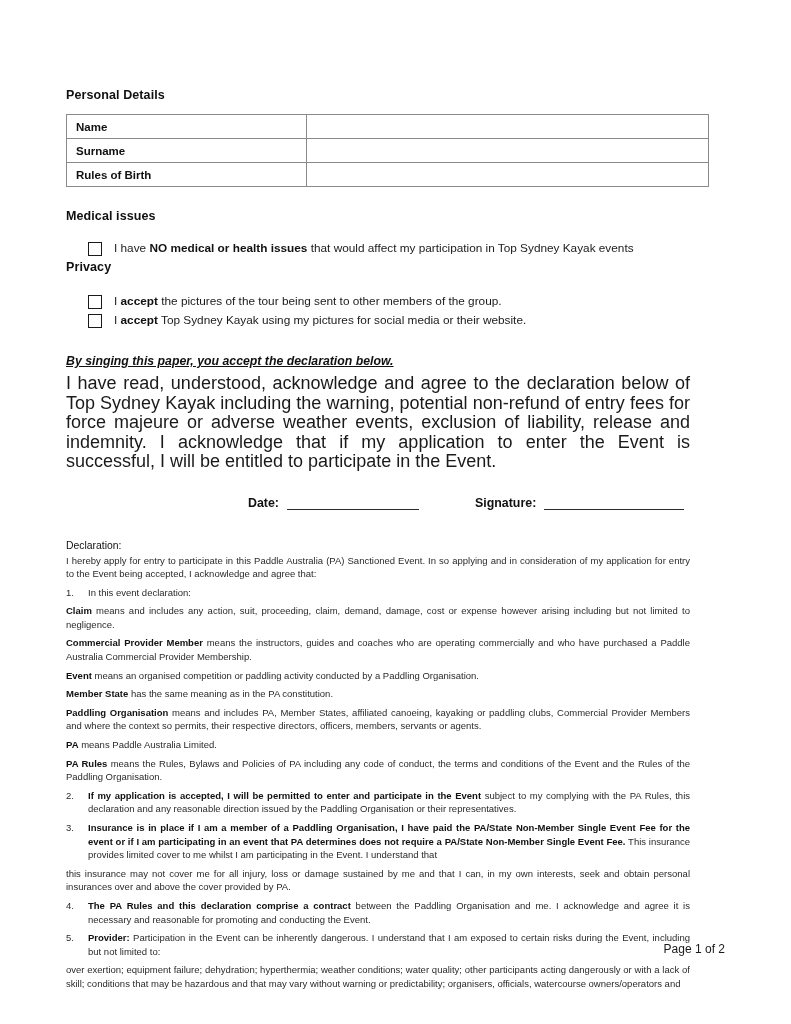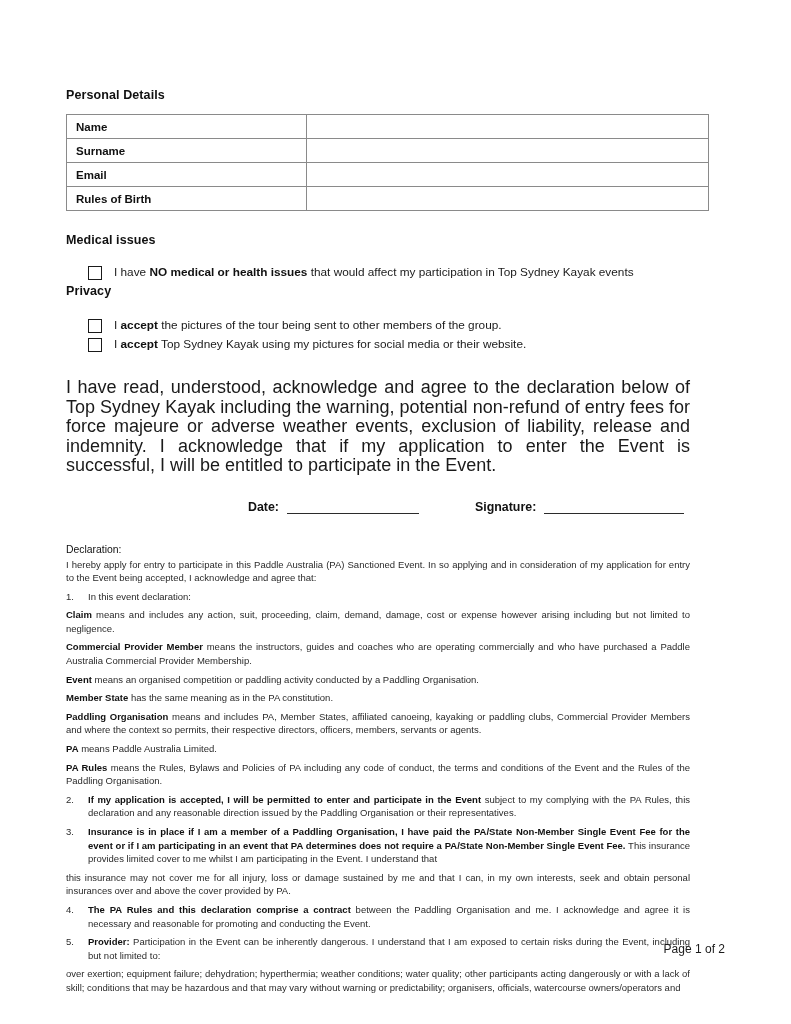--- a/index.html
+++ b/index.html
@@ -179,24 +179,20 @@
       <tbody>
         <tr>
           <td class="label-cell">Name</td>
           <td class="value-cell"></td>
         </tr>
         <tr>
           <td class="label-cell">Surname</td>
           <td class="value-cell"></td>
         </tr>
         <tr>
-          <td class="label-cell">Email</td>
-          <td class="value-cell"></td>
-        </tr>
-        <tr>
           <td class="label-cell">Rules of Birth</td>
           <td class="value-cell"></td>
         </tr>
       </tbody>
     </table>
 
     <div class="section-heading" id="medical-heading" style="margin-top:22px;">Medical issues</div>
 
     <div class="check-block" style="margin-top:18px;">
       <div class="check-row">
@@ -212,20 +208,21 @@
         <span class="checkbox"></span>
         <span class="check-label"><span>I </span><b>accept</b><span> the pictures of the tour being sent to other members of the group.</span></span>
       </div>
       <div class="check-row">
         <span class="checkbox"></span>
         <span class="check-label"><span>I </span><b>accept</b><span> Top Sydney Kayak using my pictures for social media or their website.</span></span>
       </div>
     </div>
 
     <div style="margin-top:26px;">
+      <div class="accept-title">By singing this paper, you accept the declaration below.</div>
       <div class="intro-para"> I have read, understood, acknowledge and agree to the declaration below of Top Sydney Kayak including the warning, potential non-refund of entry fees for force majeure or adverse weather events, exclusion of liability, release and indemnity. I acknowledge that if my application to enter the Event is successful, I will be entitled to participate in the Event.</div>
     </div>
 
     <div class="sign-row">
       <span class="sign-label">Date:</span>
       <span class="sign-rule rule-date"></span>
       <span class="sign-gap"></span>
       <span class="sign-label">Signature:</span>
       <span class="sign-rule rule-sign"></span>
     </div>

